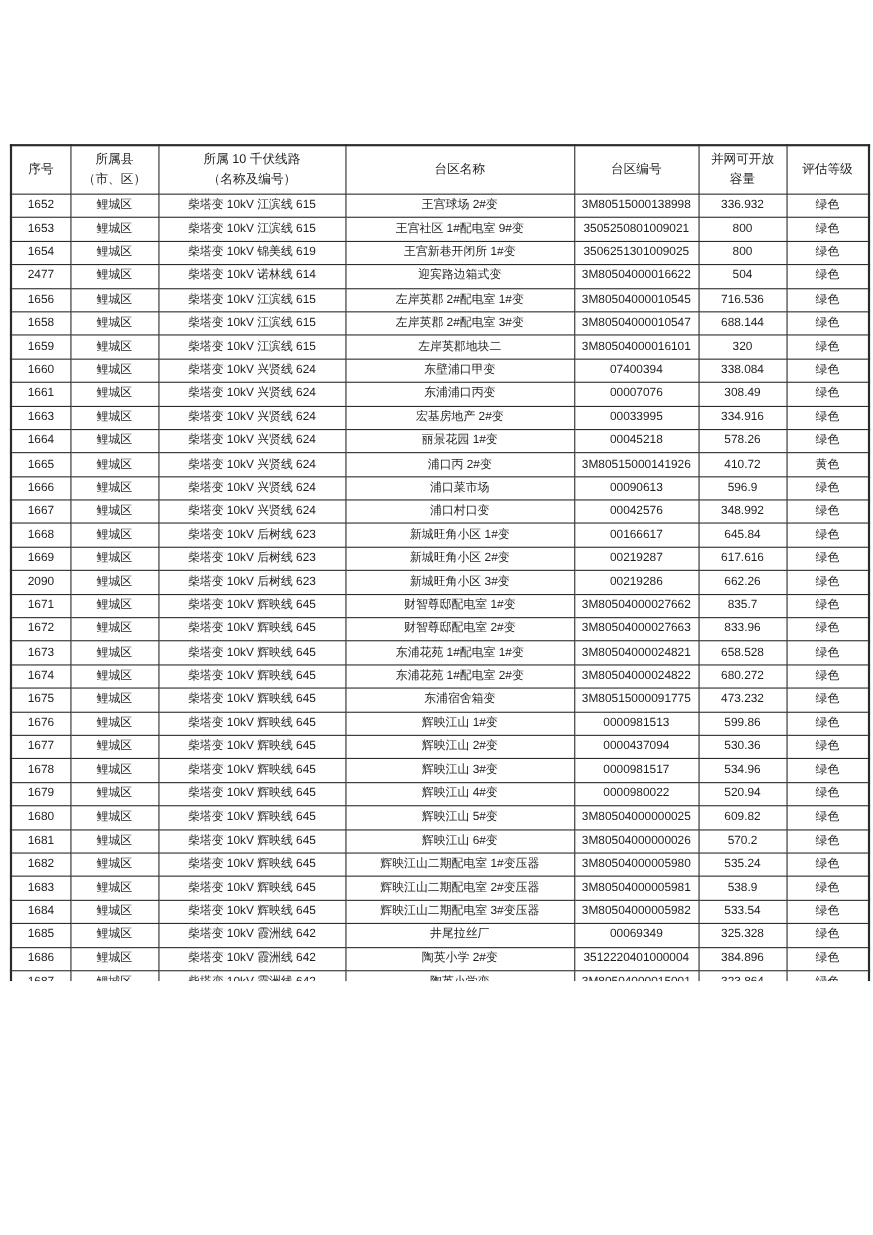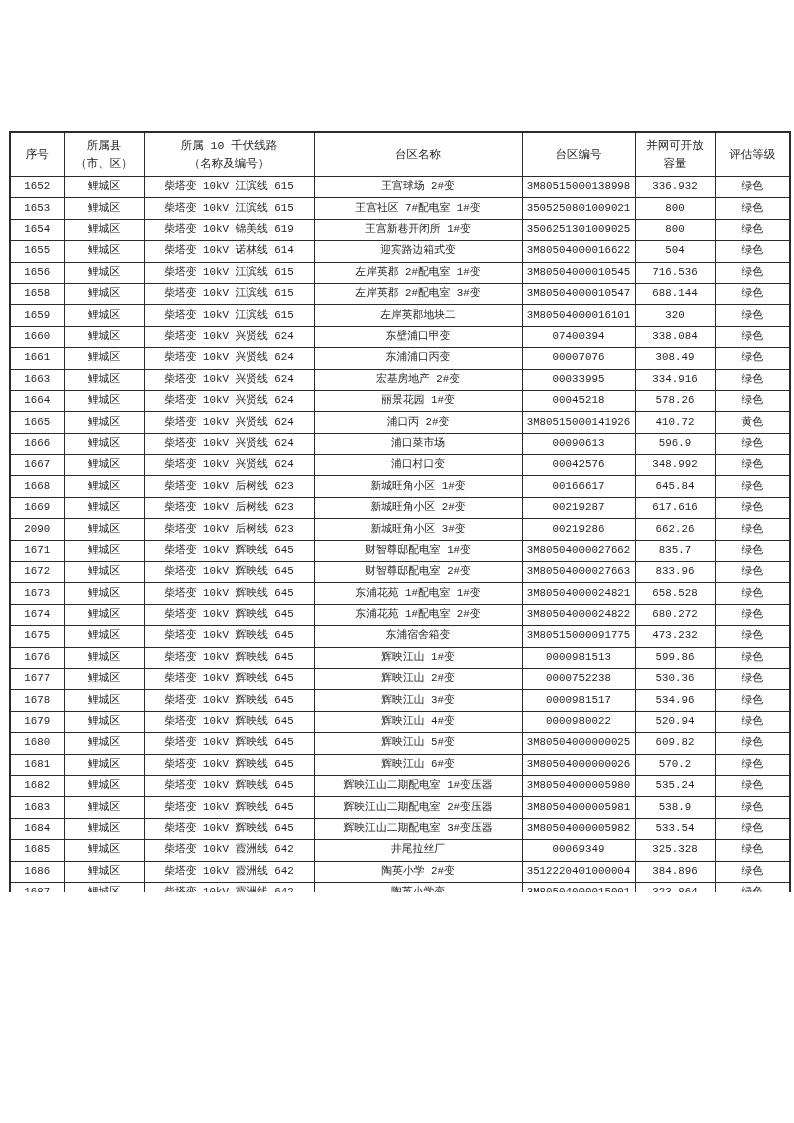--- a/index.html
+++ b/index.html
@@ -6,21 +6,21 @@
     margin: 0;
     padding: 0;
     background: #ffffff;
   }
   .page {
     position: relative;
     width: 794px;
     height: 892px;
     background: #ffffff;
     overflow: hidden;
-    font-family: Liberation Mono, monospace;
+    font-family: Liberation Sans, sans-serif;
     color: #1a1a1a;
   }
   table.data-table {
     position: absolute;
     left: 9px;
     top: 131px;
     width: 780px;
     border-collapse: collapse;
     table-layout: fixed;
     border: 2px solid #2b2b2b;
@@ -97,36 +97,36 @@
           <td>柴塔变 10kV 江滨线 615</td>
           <td>王宫球场 2#变</td>
           <td>3M80515000138998</td>
           <td>336.932</td>
           <td>绿色</td>
         </tr>
         <tr>
           <td>1653</td>
           <td>鲤城区</td>
           <td>柴塔变 10kV 江滨线 615</td>
-          <td>王宫社区 7#配电室 1#变</td>
+          <td>王宫社区 1#配电室 9#变</td>
           <td>3505250801009021</td>
           <td>800</td>
           <td>绿色</td>
         </tr>
         <tr>
           <td>1654</td>
           <td>鲤城区</td>
           <td>柴塔变 10kV 锦美线 619</td>
           <td>王宫新巷开闭所 1#变</td>
           <td>3506251301009025</td>
           <td>800</td>
           <td>绿色</td>
         </tr>
         <tr>
-          <td>1655</td>
+          <td>2477</td>
           <td>鲤城区</td>
           <td>柴塔变 10kV 诺林线 614</td>
           <td>迎宾路边箱式变</td>
           <td>3M80504000016622</td>
           <td>504</td>
           <td>绿色</td>
         </tr>
         <tr>
           <td>1656</td>
           <td>鲤城区</td>
@@ -296,21 +296,21 @@
           <td>辉映江山 1#变</td>
           <td>0000981513</td>
           <td>599.86</td>
           <td>绿色</td>
         </tr>
         <tr>
           <td>1677</td>
           <td>鲤城区</td>
           <td>柴塔变 10kV 辉映线 645</td>
           <td>辉映江山 2#变</td>
-          <td>0000752238</td>
+          <td>0000437094</td>
           <td>530.36</td>
           <td>绿色</td>
         </tr>
         <tr>
           <td>1678</td>
           <td>鲤城区</td>
           <td>柴塔变 10kV 辉映线 645</td>
           <td>辉映江山 3#变</td>
           <td>0000981517</td>
           <td>534.96</td>

